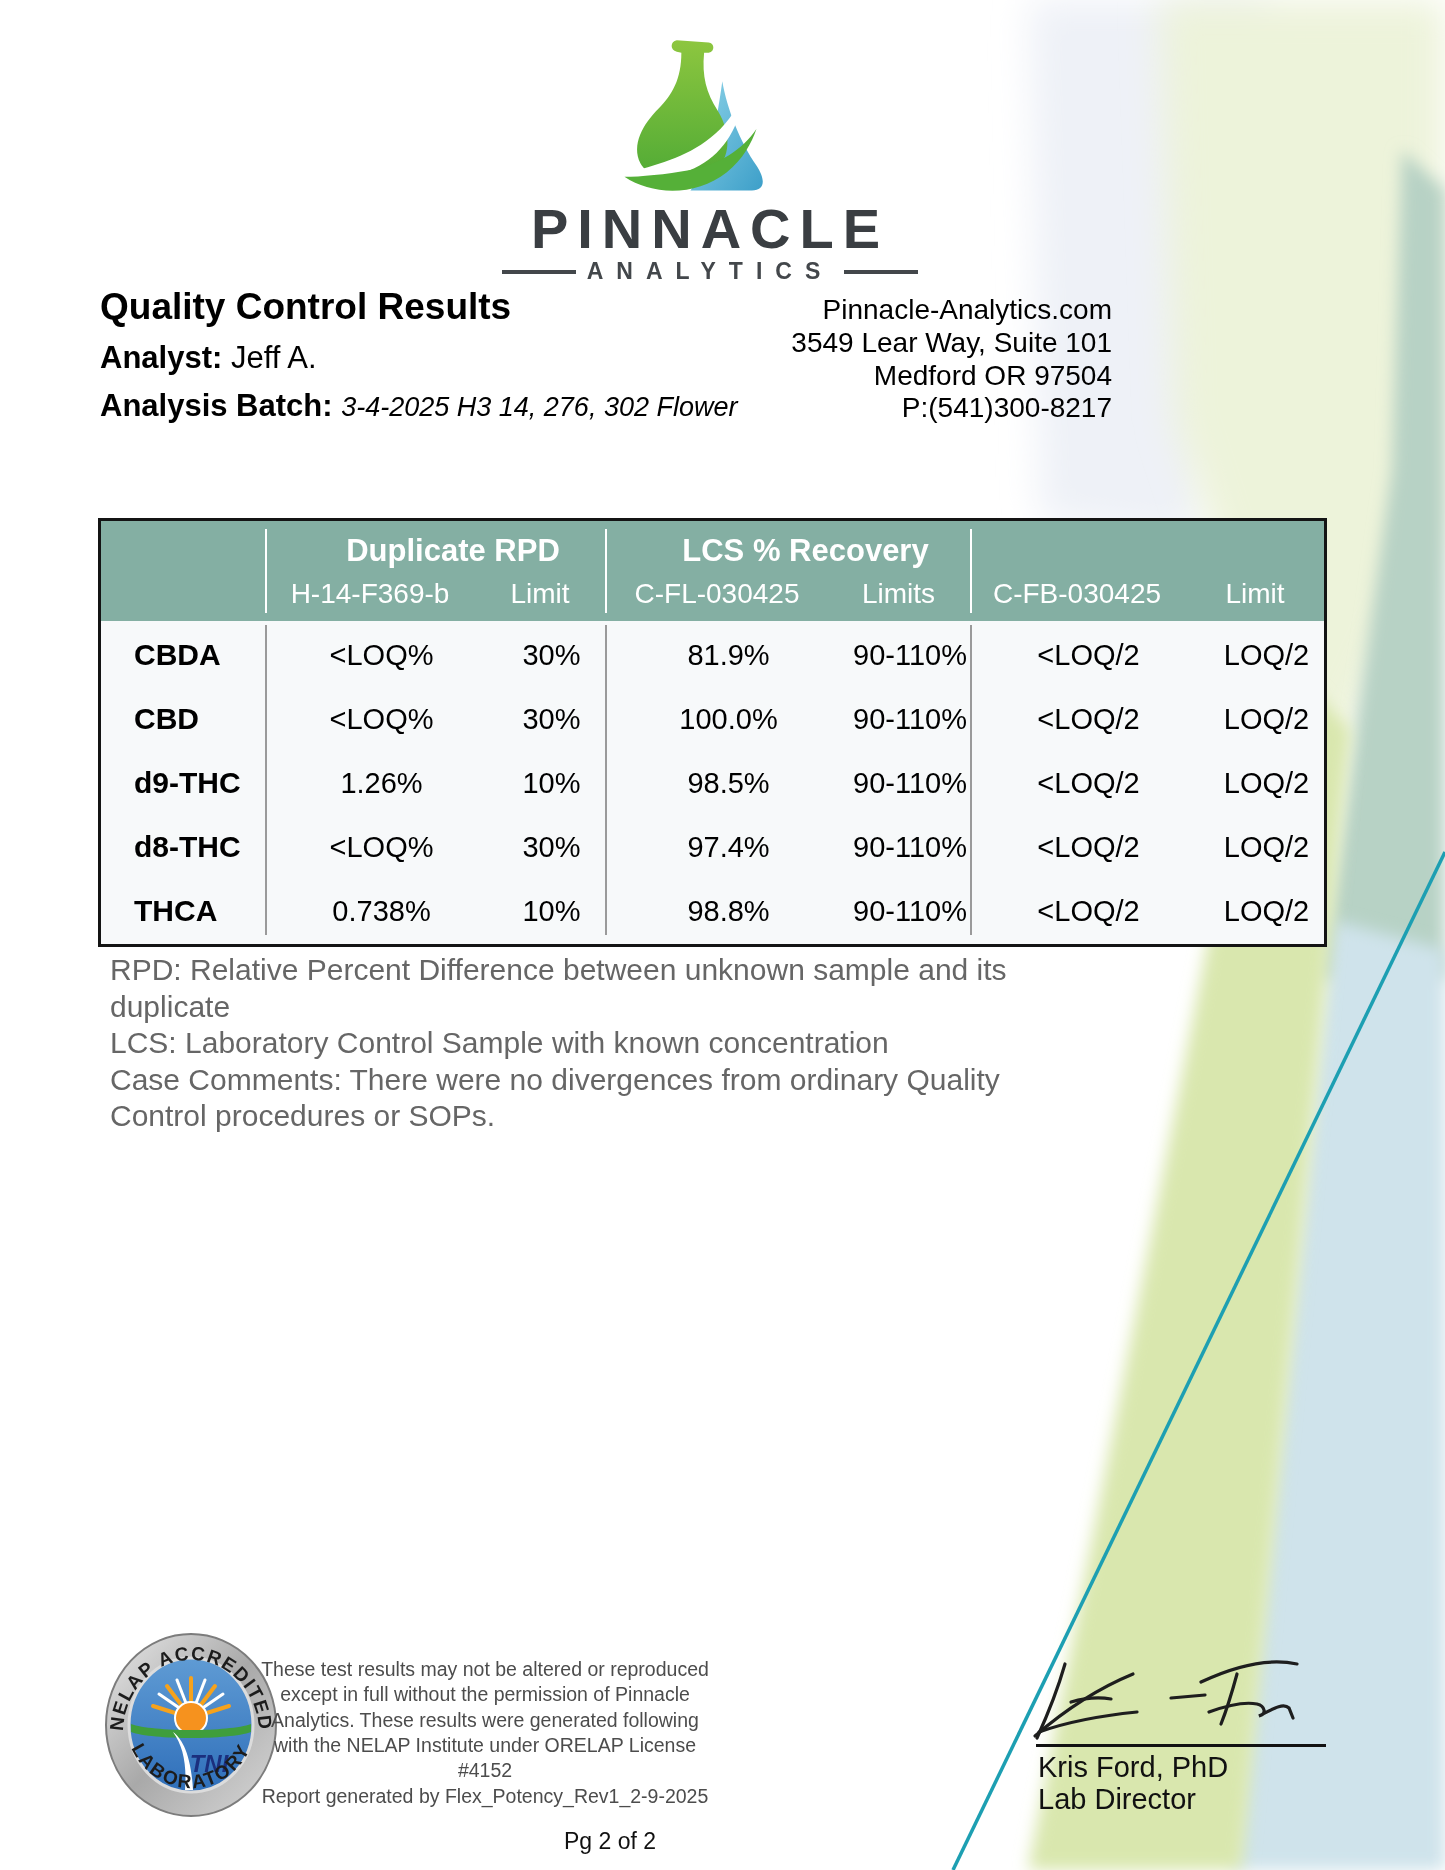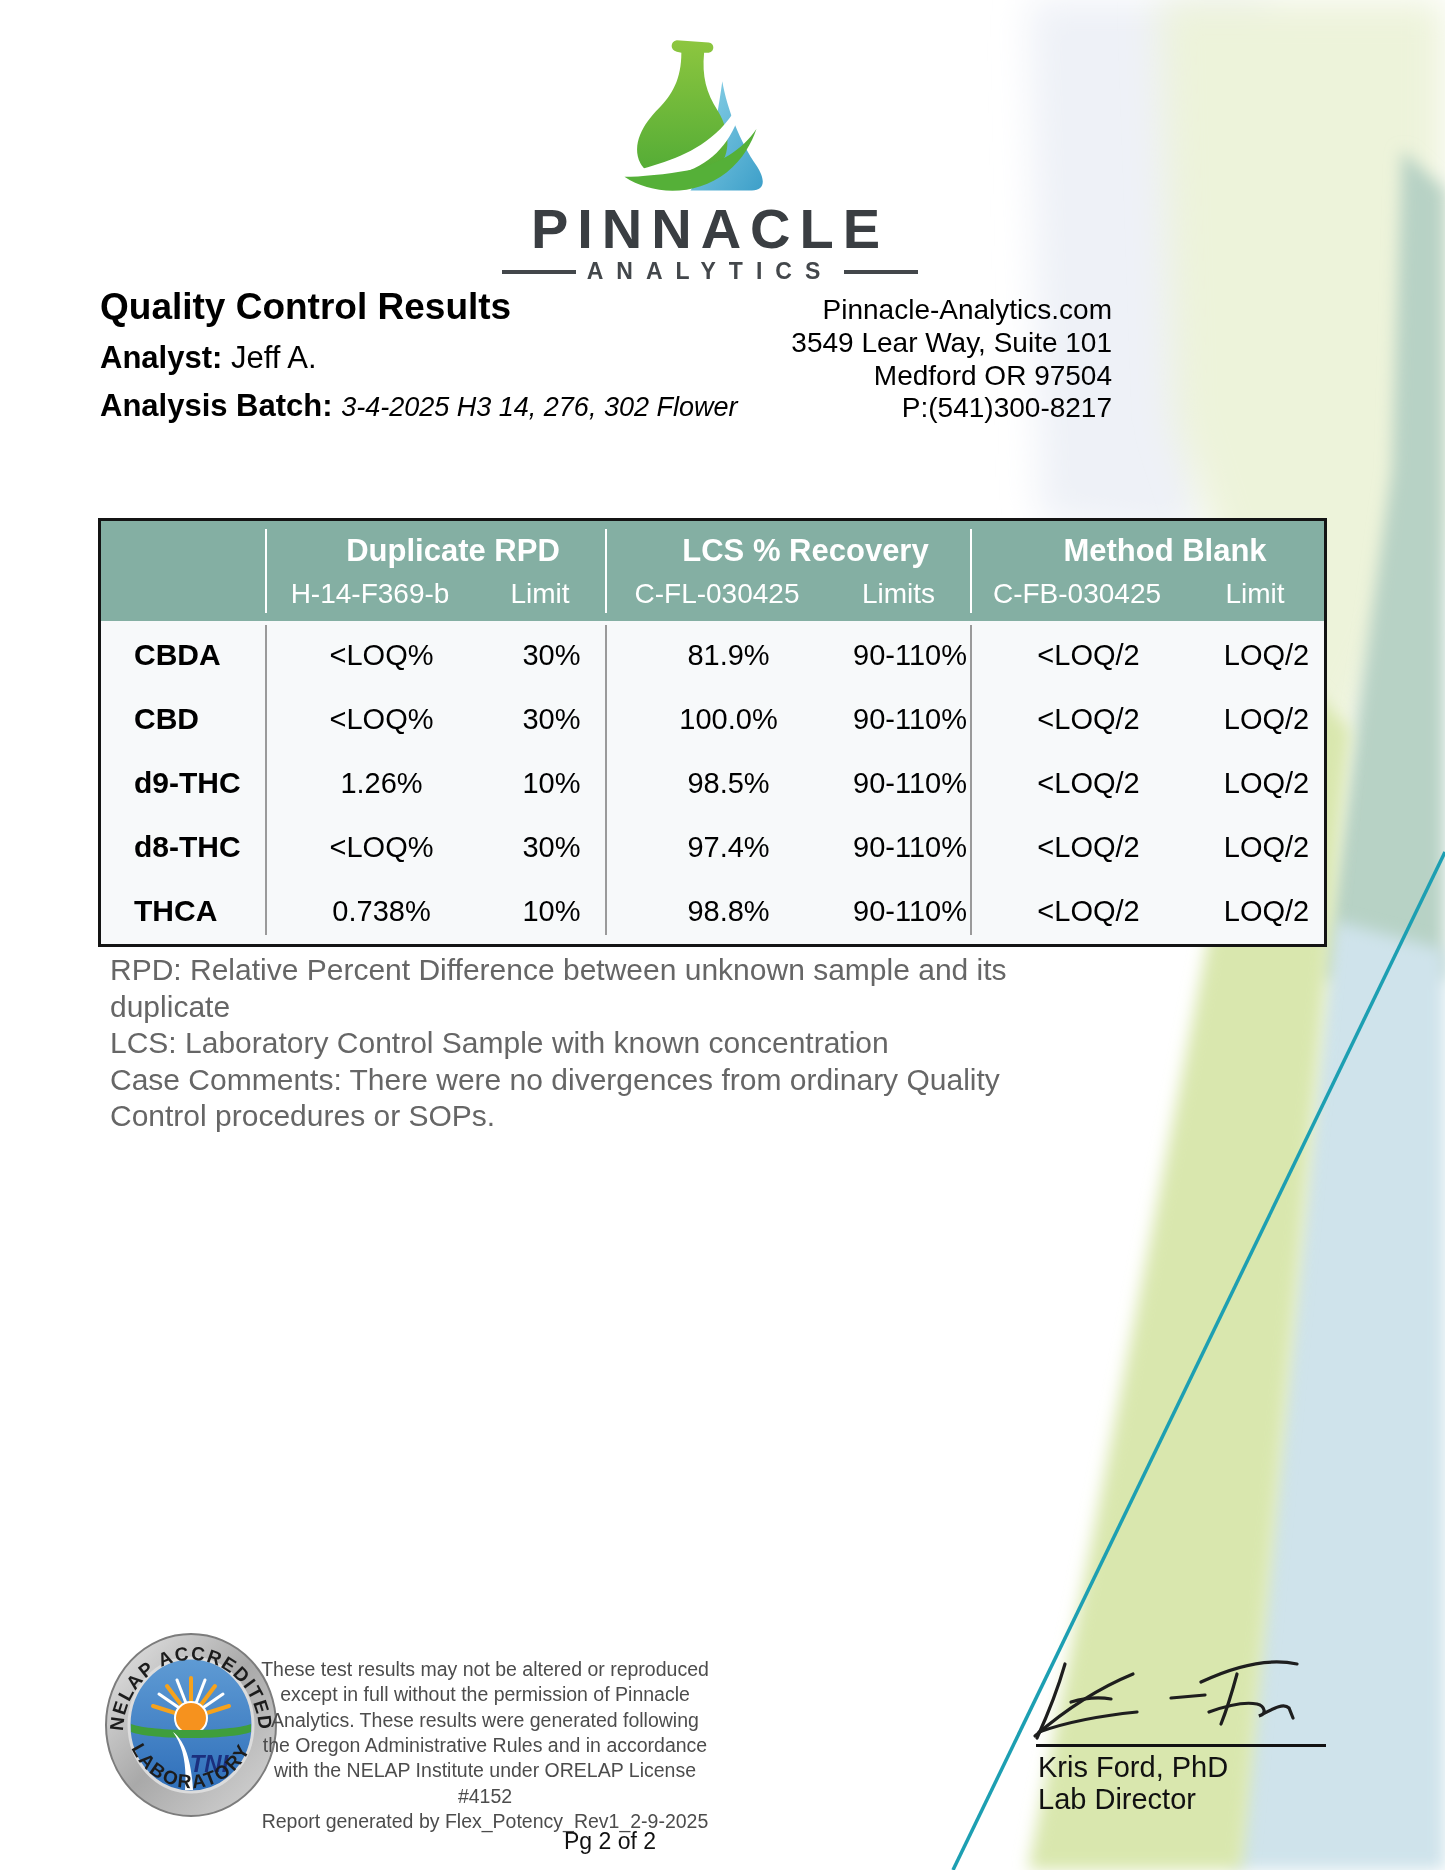--- a/index.html
+++ b/index.html
@@ -111,21 +111,20 @@
       <div>Medford OR 97504</div>
       <div>P:(541)300-8217</div>
     </div>
 
     <div class="abs qc-table">
       <div class="qc-head">
         <div class="qc-group-row">
           <div class="qc-group"></div>
           <div class="qc-group">Duplicate RPD</div>
           <div class="qc-group">LCS % Recovery</div>
-          <div class="qc-group">Method Blank</div>
         </div>
         <div class="qc-sub-row">
           <div class="qc-sub"></div>
           <div class="qc-sub">H-14-F369-b</div>
           <div class="qc-sub">Limit</div>
           <div class="qc-sub">C-FL-030425</div>
           <div class="qc-sub">Limits</div>
           <div class="qc-sub">C-FB-030425</div>
           <div class="qc-sub">Limit</div>
         </div>
@@ -229,21 +228,20 @@
       </text>
       <text font-size="19" font-weight="bold" fill="#1c1c1c" letter-spacing="2" font-family="Liberation Sans, sans-serif">
         <textPath href="#arcBot" startOffset="50%" text-anchor="middle">LABORATORY</textPath>
       </text>
     </svg>
 
     <div class="abs disclaimer">
       <div>These test results may not be altered or reproduced</div>
       <div>except in full without the permission of Pinnacle</div>
       <div>Analytics. These results were generated following</div>
-      <div>the Oregon Administrative Rules and in accordance</div>
       <div>with the NELAP Institute under ORELAP License #4152</div>
       <div>Report generated by Flex_Potency_Rev1_2-9-2025</div>
     </div>
 
     <div class="abs pagenum">Pg 2 of 2</div>
 
     <svg class="abs" style="left:1025px;top:1652px;width:300px;height:92px;" viewBox="0 0 300 92" xmlns="http://www.w3.org/2000/svg">
       <g fill="none" stroke="#1e1e1e" stroke-width="3.2" stroke-linecap="round">
         <path d="M10,84 C40,58 74,36 108,22"></path>
         <path d="M40,12 C32,40 22,64 12,86"></path>

